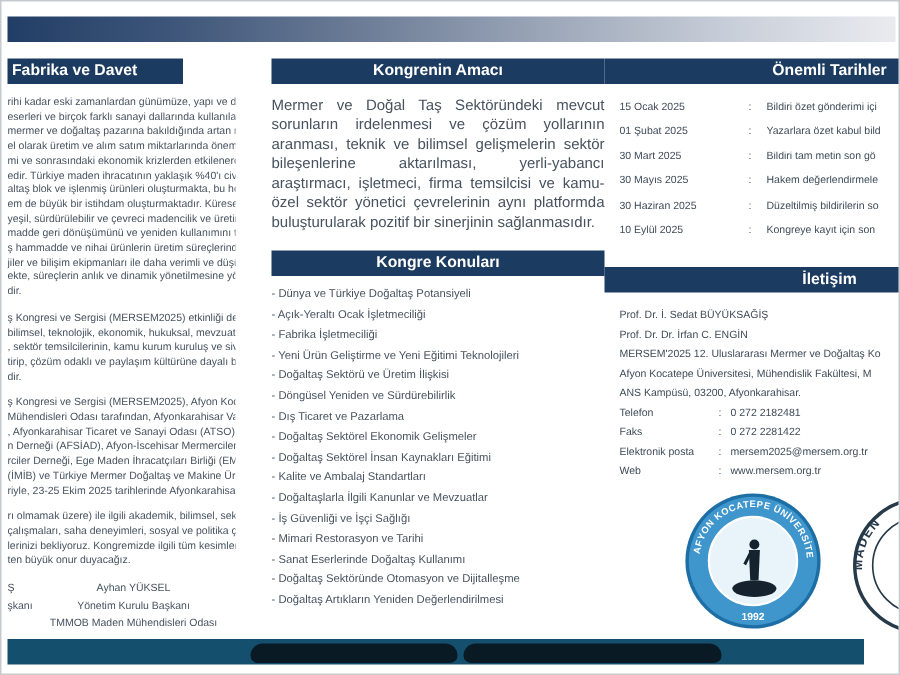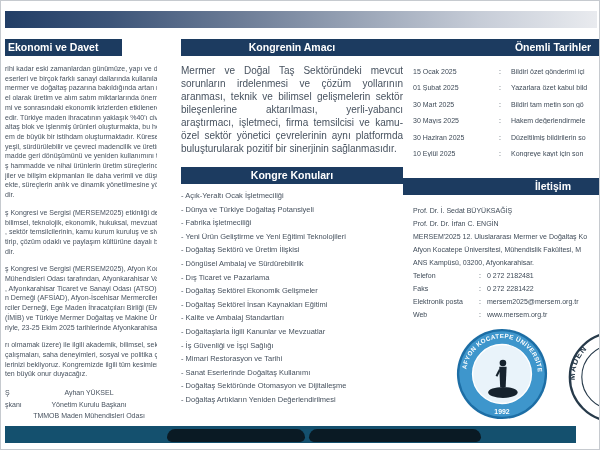--- a/index.html
+++ b/index.html
@@ -45,21 +45,21 @@
   .stone-r{left:304px;width:172px;}
 </style>
 </head>
 <body>
 
 <div class="page">
 
   <div class="topbar"></div>
 
   <section class="col-left">
-    <div class="hdr hdr-left">Ekonomi ve Davet</div>
+    <div class="hdr hdr-left">Fabrika ve Davet</div>
 
     <div class="tpar">
 
     <div class="tline">rihi kadar eski zamanlardan günümüze, yapı ve de-</div>
         <div class="tline">eserleri ve birçok farklı sanayi dallarında kullanılan</div>
         <div class="tline">mermer ve doğaltaş pazarına bakıldığında artan nü-</div>
         <div class="tline">el olarak üretim ve alım satım miktarlarında önemli</div>
         <div class="tline">mi ve sonrasındaki ekonomik krizlerden etkilenerek</div>
         <div class="tline">edir. Türkiye maden ihracatının yaklaşık %40'ı civa-</div>
         <div class="tline">altaş blok ve işlenmiş ürünleri oluşturmakta, bu hem</div>
@@ -112,26 +112,26 @@
     </div>
   </section>
 
   <section class="col-mid">
     <div class="hdr hdr-mid">Kongrenin Amacı</div>
     <p class="purpose">Mermer ve Doğal Taş Sektöründeki mevcut sorunların irdelenmesi ve çözüm yollarının aranması, teknik ve bilimsel gelişmelerin sektör bileşenlerine aktarılması, yerli-yabancı araştırmacı, işletmeci, firma temsilcisi ve kamu-özel sektör yönetici çevrelerinin aynı platformda buluşturularak pozitif bir sinerjinin sağlanmasıdır.</p>
 
     <div class="hdr hdr-mid">Kongre Konuları</div>
     <div class="topics">
 
-    <div class="topic">Açık-Yeraltı Ocak İşletmeciliği</div>
-        <div class="topic">Dünya ve Türkiye Doğaltaş Potansiyeli</div>
+    <div class="topic">Dünya ve Türkiye Doğaltaş Potansiyeli</div>
+        <div class="topic">Açık-Yeraltı Ocak İşletmeciliği</div>
         <div class="topic">Fabrika İşletmeciliği</div>
         <div class="topic">Yeni Ürün Geliştirme ve Yeni Eğitimi Teknolojileri</div>
         <div class="topic">Doğaltaş Sektörü ve Üretim İlişkisi</div>
-        <div class="topic">Döngüsel Ambalaj ve Sürdürebilirlik</div>
+        <div class="topic">Döngüsel Yeniden ve Sürdürebilirlik</div>
         <div class="topic">Dış Ticaret ve Pazarlama</div>
         <div class="topic">Doğaltaş Sektörel Ekonomik Gelişmeler</div>
         <div class="topic">Doğaltaş Sektörel İnsan Kaynakları Eğitimi</div>
         <div class="topic">Kalite ve Ambalaj Standartları</div>
         <div class="topic">Doğaltaşlarla İlgili Kanunlar ve Mevzuatlar</div>
         <div class="topic">İş Güvenliği ve İşçi Sağlığı</div>
         <div class="topic">Mimari Restorasyon ve Tarihi</div>
         <div class="topic">Sanat Eserlerinde Doğaltaş Kullanımı</div>
         <div class="topic">Doğaltaş Sektöründe Otomasyon ve Dijitalleşme</div>
         <div class="topic">Doğaltaş Artıkların Yeniden Değerlendirilmesi</div>

